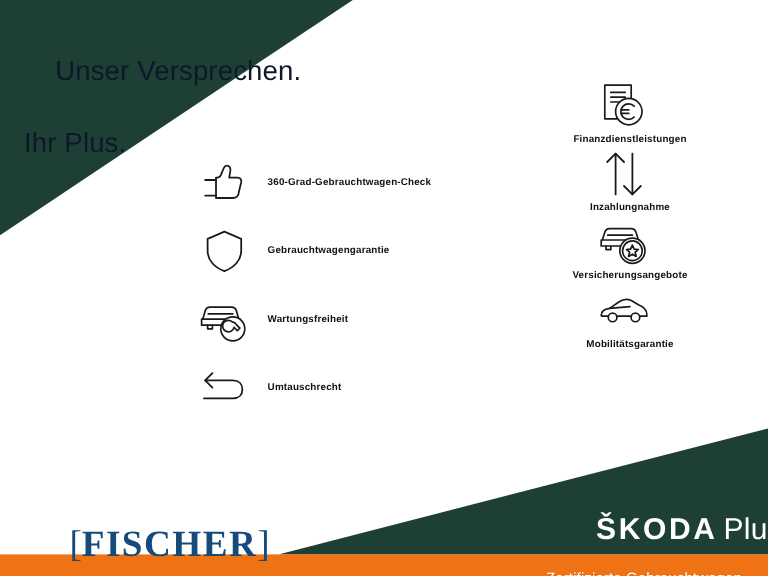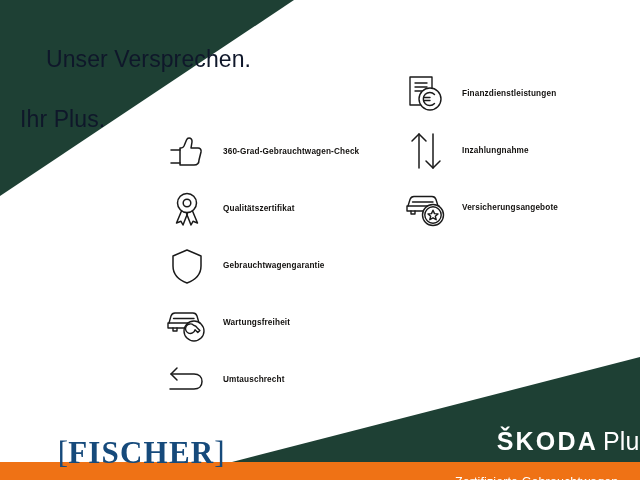--- a/index.html
+++ b/index.html
@@ -66,21 +66,21 @@
     font-size: 8.2px;
     font-weight: bold;
     color: #12100e;
     letter-spacing: 0.15px;
     padding-left: 10px;
     line-height: 11px;
   }
 
   
   .col-left  .feature { height: 55px; }
-  .col-right .feature { height: 55px; }
+  .col-right .feature { height: 55px; flex-direction: column; }
 
   
   .dealer-logo {
     position: absolute;
     left: 22px;
     top: 402px;
     color: #164a7b;
     font-family: "Liberation Serif", serif;
     font-size: 31px;
     font-weight: bold;
@@ -149,31 +149,20 @@
       <span class="ico">
         <svg width="40" height="40" viewBox="0 0 40 40" fill="none" stroke="#1a1a1a" stroke-width="1.5" stroke-linejoin="round" stroke-linecap="round">
           <path d="M4 18 H13"></path>
           <path d="M4 31 H13"></path>
           <path d="M13 16 V33 H27 C30 33 32 31 32 28 L34 20 C34.5 17.5 33 16 31 16 H24 L25 10 C25.3 7.5 23.8 6 22 6 C20.8 6 20 6.8 19.5 8 L17 14 C16.4 15.3 15.2 16 14 16 Z"></path>
         </svg>
       </span>
       <span class="lbl">360-Grad-Gebrauchtwagen-Check</span>
     </div>
 
-    <div class="feature">
-      <span class="ico">
-        <svg width="38" height="40" viewBox="0 0 38 40" fill="none" stroke="#1a1a1a" stroke-width="1.5" stroke-linejoin="round" stroke-linecap="round">
-          <circle cx="19" cy="14" r="9.5"></circle>
-          <circle cx="19" cy="14" r="3.8"></circle>
-          <path d="M13.5 22 L8.5 34 L13 32.3 L15 36 L19.5 24.5"></path>
-          <path d="M24.5 22 L29.5 34 L25 32.3 L23 36 L18.5 24.5"></path>
-        </svg>
-      </span>
-      <span class="lbl">Qualitätszertifikat</span>
-    </div>
 
     <div class="feature">
       <span class="ico">
         <svg width="34" height="40" viewBox="0 0 34 40" fill="none" stroke="#1a1a1a" stroke-width="1.5" stroke-linejoin="round" stroke-linecap="round">
           <path d="M17 4 L31 10 V20 C31 28 25 34 17 37 C9 34 3 28 3 20 V10 Z"></path>
         </svg>
       </span>
       <span class="lbl">Gebrauchtwagengarantie</span>
     </div>
 
@@ -241,20 +230,33 @@
           <path d="M7 23 V26 H11 V23"></path>
           <path d="M8.5 14 H29"></path>
           <circle cx="29" cy="27" r="10.5" fill="#ffffff"></circle>
           <circle cx="29" cy="27" r="8.2"></circle>
           <path d="M29 22.2 L30.5 25.6 L34 25.9 L31.3 28.2 L32.2 31.7 L29 29.8 L25.8 31.7 L26.7 28.2 L24 25.9 L27.5 25.6 Z"></path>
         </svg>
       </span>
       <span class="lbl">Versicherungsangebote</span>
     </div>
 
+    <div class="feature">
+      <span class="ico">
+        <svg width="44" height="26" viewBox="0 0 44 26" fill="none" stroke="#1a1a1a" stroke-width="1.4" stroke-linejoin="round" stroke-linecap="round">
+          <path d="M3 17 C3 13 6 11.5 10 11 L18 5.5 C21 3.5 25 3 28 4.5 L34 8 C38 9.5 41 12 41 16 L41 17.5 H35"></path>
+          <path d="M27.5 17.5 H16.5"></path>
+          <path d="M9 17.5 H3.5"></path>
+          <circle cx="12.5" cy="18.5" r="3.6" fill="#ffffff"></circle>
+          <circle cx="31.5" cy="18.5" r="3.6" fill="#ffffff"></circle>
+          <path d="M10 11 L27 9.5"></path>
+        </svg>
+      </span>
+      <span class="lbl">Mobilitätsgarantie</span>
+    </div>
 
 
   </div>
 
   <div class="dealer-logo">
     <span class="brk">[</span><span>FISCHER</span><span class="brk">]</span>
   </div>
 
   <div class="skoda-logo">
     <div class="skoda-line1">

